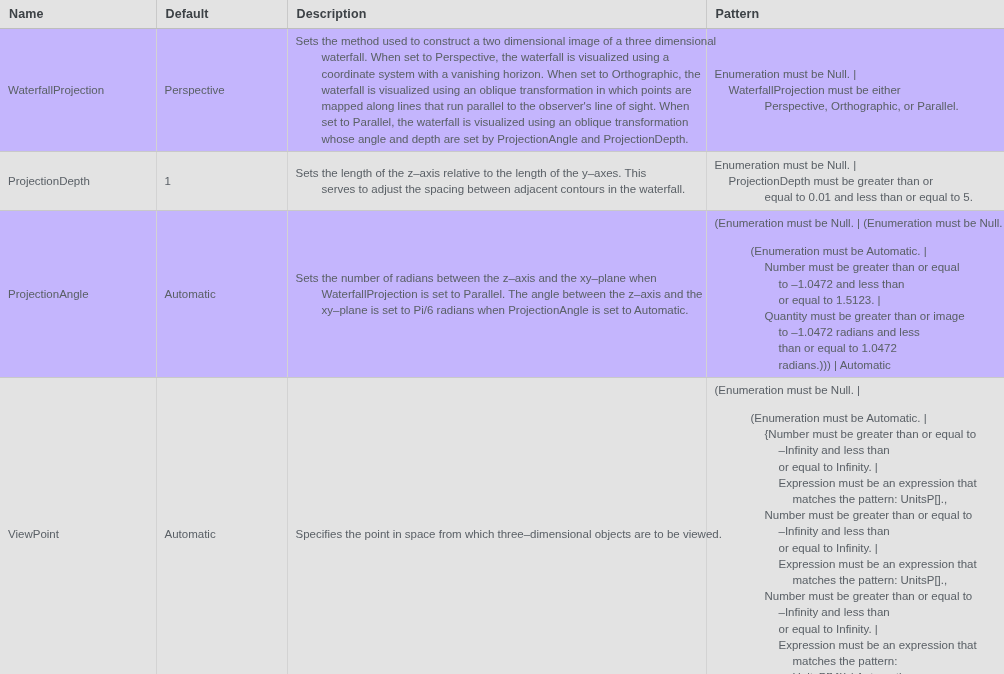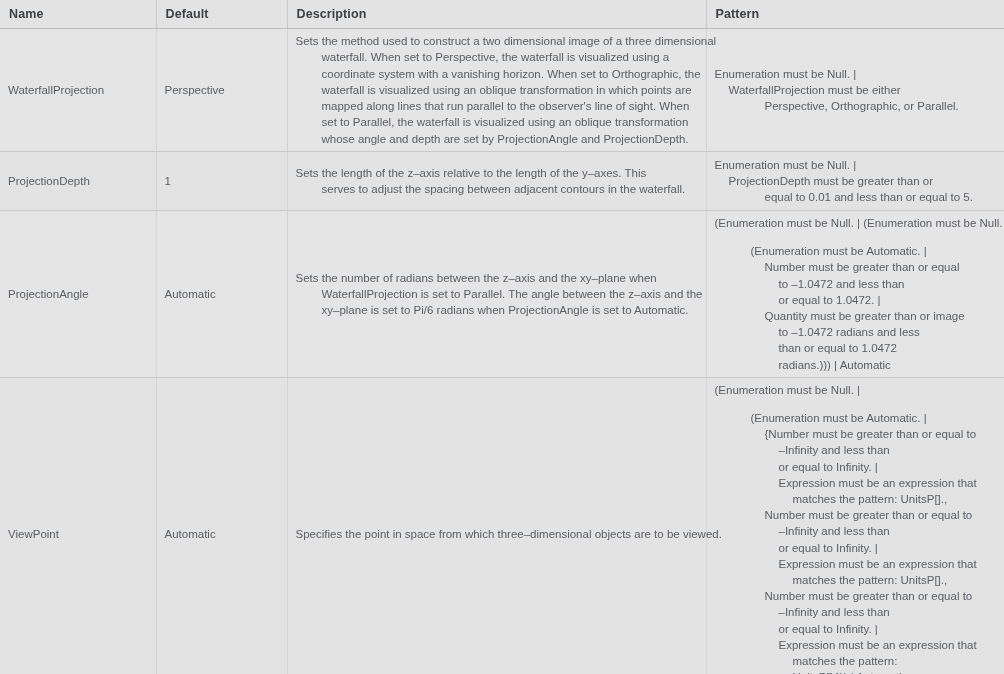--- a/index.html
+++ b/index.html
@@ -47,21 +47,21 @@
     border-bottom: 1px solid #c9c9c9;
     vertical-align: middle;
     font-size: 11.5px;
     line-height: 16.2px;
     padding: 4px 8px;
     box-sizing: border-box;
   }
   .options-table td:last-child { border-right: none; }
 
   tr.row-shaded td { background: #e3e3e3; }
-  tr.row-plain  td { background: #e5e5e5; }
+  tr.row-plain  td { background: #c4b5fd; }
 
   tr.r1 td { height: 123px; }
   tr.r2 td { height: 59px; }
   tr.r3 td { height: 156px; }
   tr.r4 td { height: 305px; }
 
   .cell-name,
   .cell-default {
     white-space: nowrap;
     overflow: hidden;
@@ -143,21 +143,21 @@
       <td class="cell-desc">
           <span class="desc-line">Sets the number of radians between the z–axis and the xy–plane when</span>
           <span class="desc-line i1">WaterfallProjection is set to Parallel.  The angle between the z–axis and the</span>
           <span class="desc-line i1">xy–plane is set to Pi/6 radians when ProjectionAngle is set to Automatic.</span>
         </td>
       <td class="cell-pattern">
           <span class="pat-line p0">(Enumeration must be Null.  |  (Enumeration must be Null.  |</span>
           <span class="pat-line p2">(Enumeration must be Automatic.  |</span>
           <span class="pat-line p3">Number must be greater than or equal</span>
           <span class="pat-line p4">to –1.0472 and less than</span>
-          <span class="pat-line p4">or equal to 1.0472.  |</span>
+          <span class="pat-line p4">or equal to 1.5123.  |</span>
           <span class="pat-line p3">Quantity must be greater than or image</span>
           <span class="pat-line p4">to –1.0472 radians and less</span>
           <span class="pat-line p4">than or equal to 1.0472</span>
           <span class="pat-line p4">radians.)))  |  Automatic</span>
         </td>
     </tr>
 
     <tr class="row-shaded r4">
       <td class="cell-name">ViewPoint</td>
       <td class="cell-default">Automatic</td>

